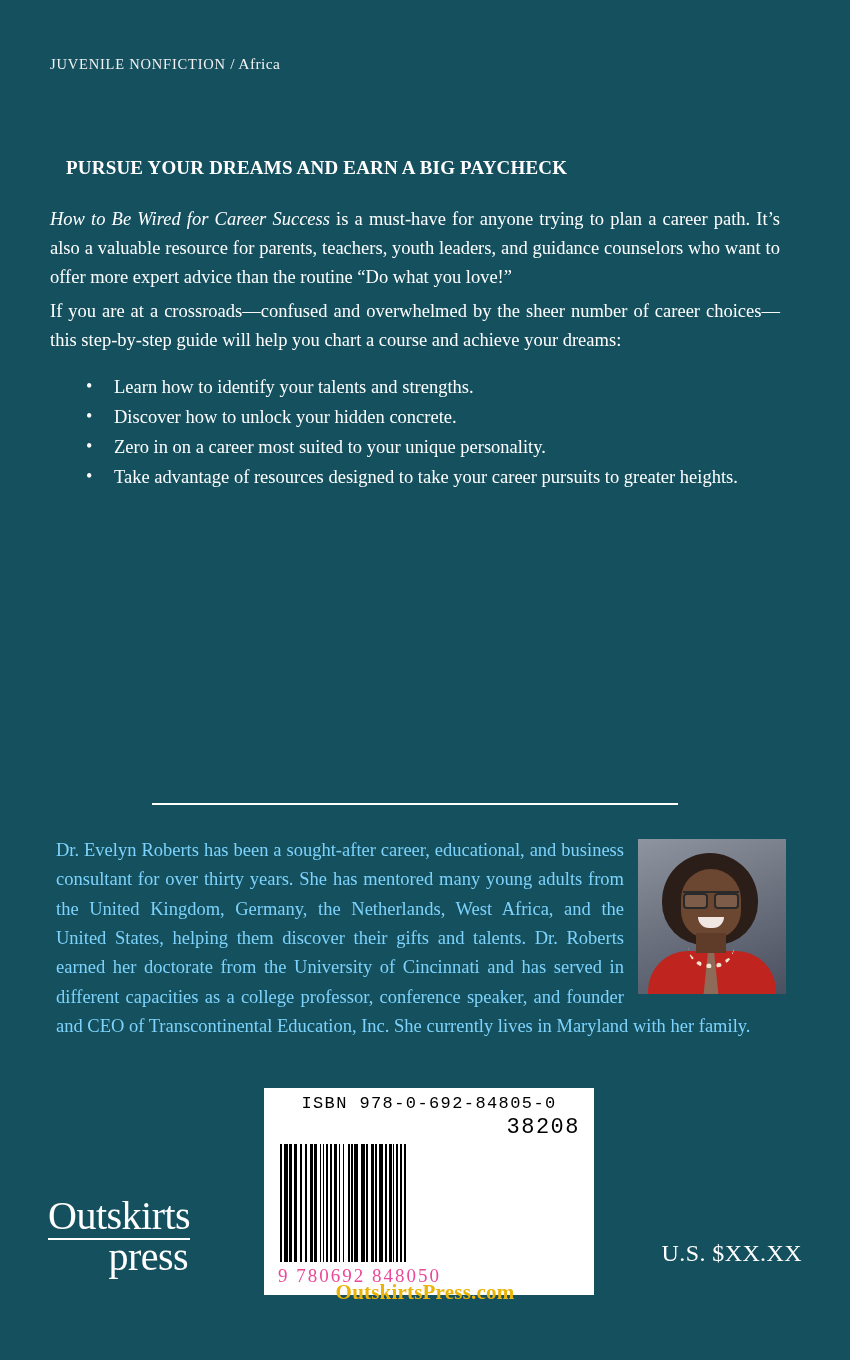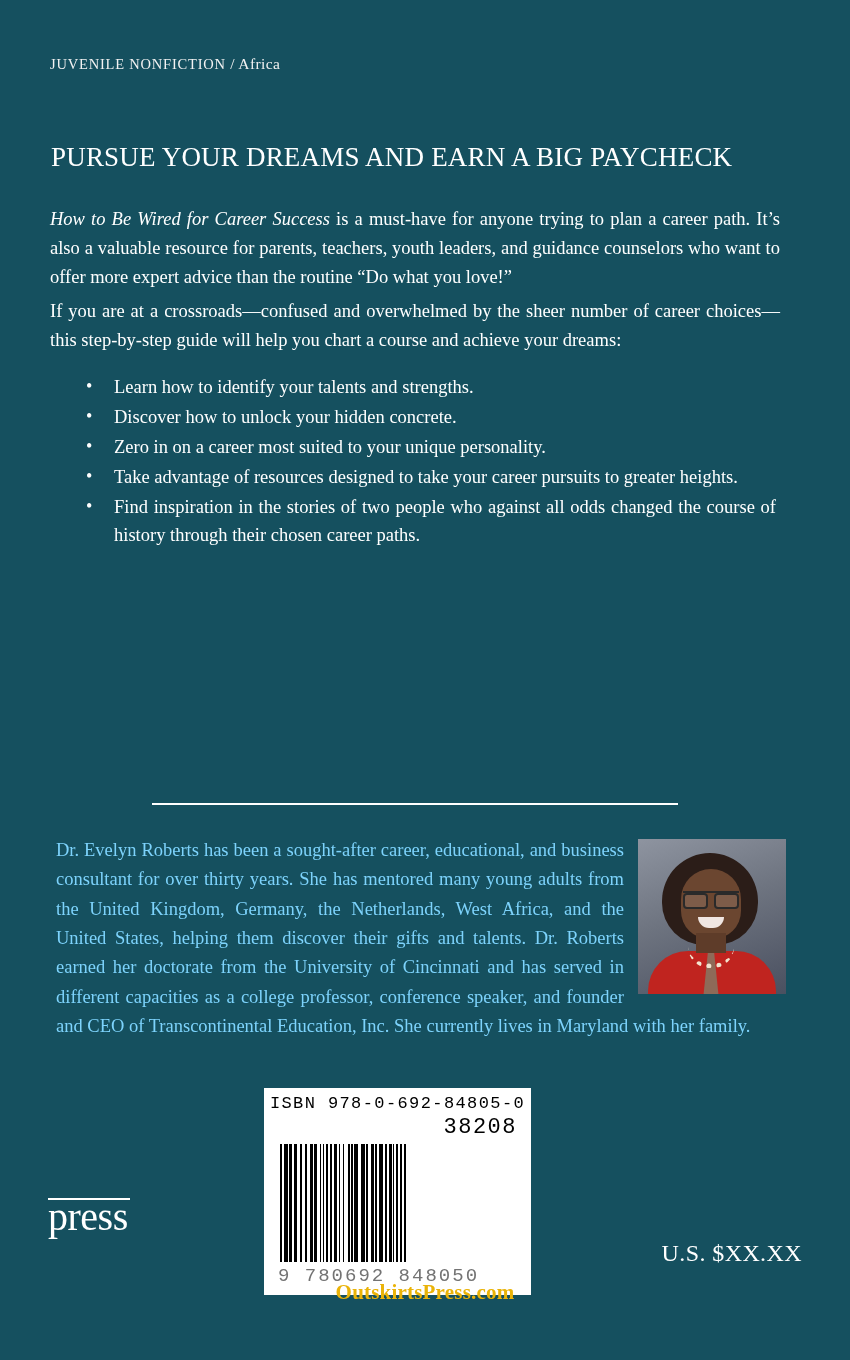--- a/index.html
+++ b/index.html
@@ -35,25 +35,25 @@
     text-transform: uppercase;
     font-size: 14.5px;
     letter-spacing: 0.8px;
   }
 
   .headline {
     position: absolute;
     left: 51px;
     top: 142px;
     width: 740px;
-    font-size: 27px;
+    font-size: 19px;
     letter-spacing: 0.2px;
     color: #ffffff;
-    font-weight: normal;
-    margin: 0;
+    font-weight: bold;
+    margin: 15px;
     font-variant: small-caps;
     text-transform: uppercase;
   }
 
   .body-block {
     position: absolute;
     left: 50px;
     top: 205px;
     width: 730px;
     font-size: 18.5px;
@@ -189,21 +189,21 @@
     left: 58px; top: 112px;
     width: 30px; height: 44px;
     background: #8e6a58;
     clip-path: polygon(40% 0, 60% 0, 75% 100%, 25% 100%);
   }
 
   .barcode-wrap {
     position: absolute;
     left: 264px;
     top: 1088px;
-    width: 267px;
+    width: 330px;
     background: #ffffff;
     padding: 0;
     box-sizing: border-box;
   }
   .isbn-text {
     text-align: center;
     font-family: "Liberation Mono", monospace;
     font-size: 17px;
     letter-spacing: 1.4px;
     color: #000000;
@@ -222,24 +222,24 @@
     margin: 0 16px;
     display: flex;
     align-items: stretch;
     gap: 0;
   }
   .bars span {
     display: block;
     background: #000000;
   }
   .barnum {
-    font-family: Liberation Mono, monospace;
+    font-family: Liberation Serif, serif;
     font-size: 19px;
     letter-spacing: 2px;
-    color: #737373;
+    color: #ec4899;
     padding: 3px 12px 8px 14px;
   }
 
   .logo {
     position: absolute;
     left: 48px;
     top: 1196px;
     color: #ffffff;
     line-height: 1;
   }
@@ -294,21 +294,20 @@
   <h1 class="headline">Pursue Your Dreams and Earn a Big Paycheck</h1>
 
   <div class="body-block">
     <p class="tight"><em>How to Be Wired for Career Success</em><span> is a must-have for anyone trying to plan a career path. It’s also a valuable resource for parents, teachers, youth leaders, and guidance counselors who want to offer more expert advice than the routine “Do what you love!”</span></p>
     <p>If you are at a crossroads—confused and overwhelmed by the sheer number of career choices—this step-by-step guide will help you chart a course and achieve your dreams:</p>
     <ul class="bullets">
       <li>Learn how to identify your talents and strengths.</li>
       <li>Discover how to unlock your hidden concrete.</li>
       <li>Zero in on a career most suited to your unique personality.</li>
       <li>Take advantage of resources designed to take your career pursuits to greater heights.</li>
-      <li>Find inspiration in the stories of two people who against all odds changed the course of history through their chosen career paths.</li>
     </ul>
   </div>
 
   <div class="rule"></div>
 
   <div class="bio">
     <div class="author-photo">
       <div class="bg"></div>
       <div class="hair"></div>
       <div class="face"></div>
@@ -382,20 +381,21 @@
         <span style="width: 2px; background: rgb(0, 0, 0); align-self: stretch;"></span>
         <span style="width: 2px; background: transparent; align-self: stretch;"></span>
         <span style="width: 2px; background: rgb(0, 0, 0); align-self: stretch;"></span>
         <span style="width: 2px; background: transparent; align-self: stretch;"></span>
         <span style="width: 2px; background: rgb(0, 0, 0); align-self: stretch;"></span>
       </div>
     <div class="barnum">9 780692 848050</div>
   </div>
 
   <div class="logo">
+    <div class="l1">Outskirts</div>
     <div class="bar"></div>
     <div class="l2">press</div>
   </div>
 
   <div class="price">U.S. $XX.XX</div>
   <div class="website">OutskirtsPress.com</div>
 
 </div>
 
 </body></html>

